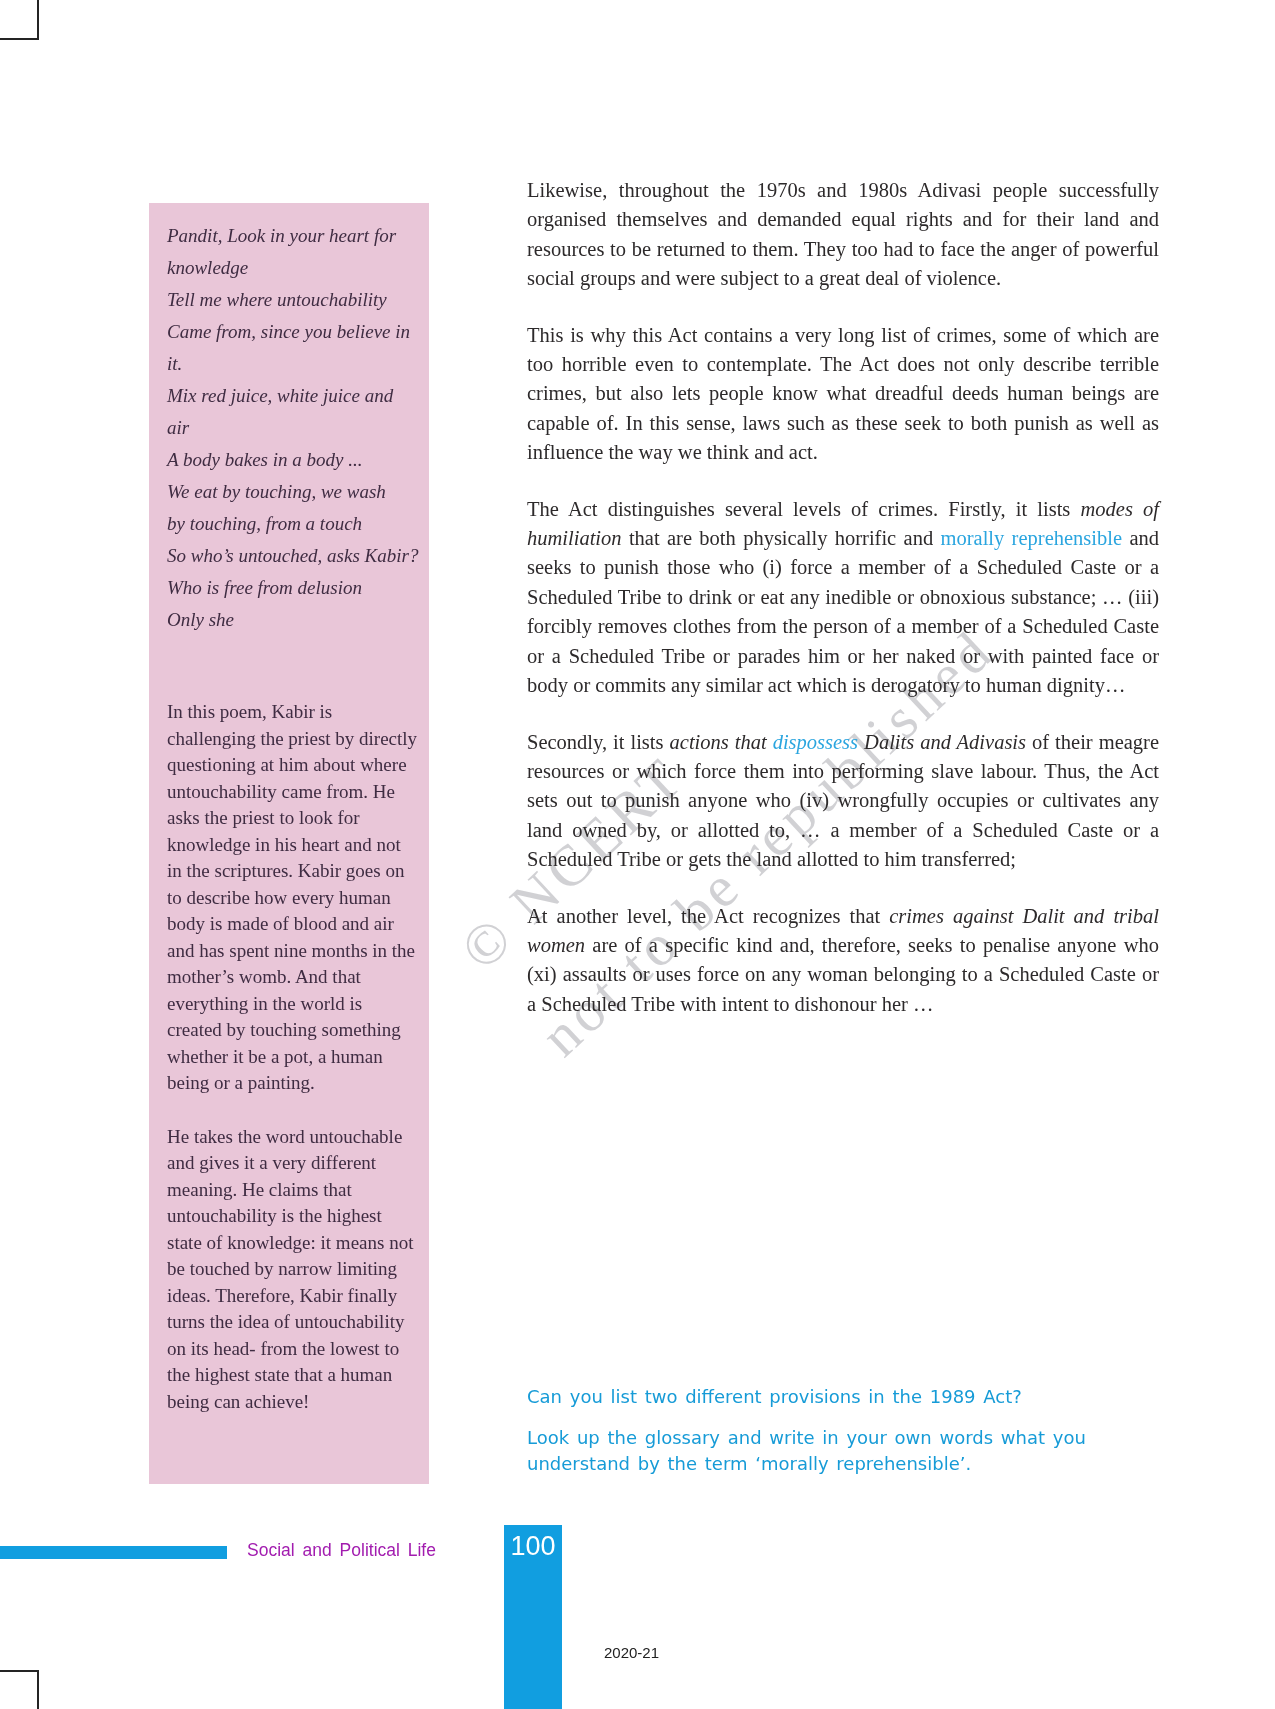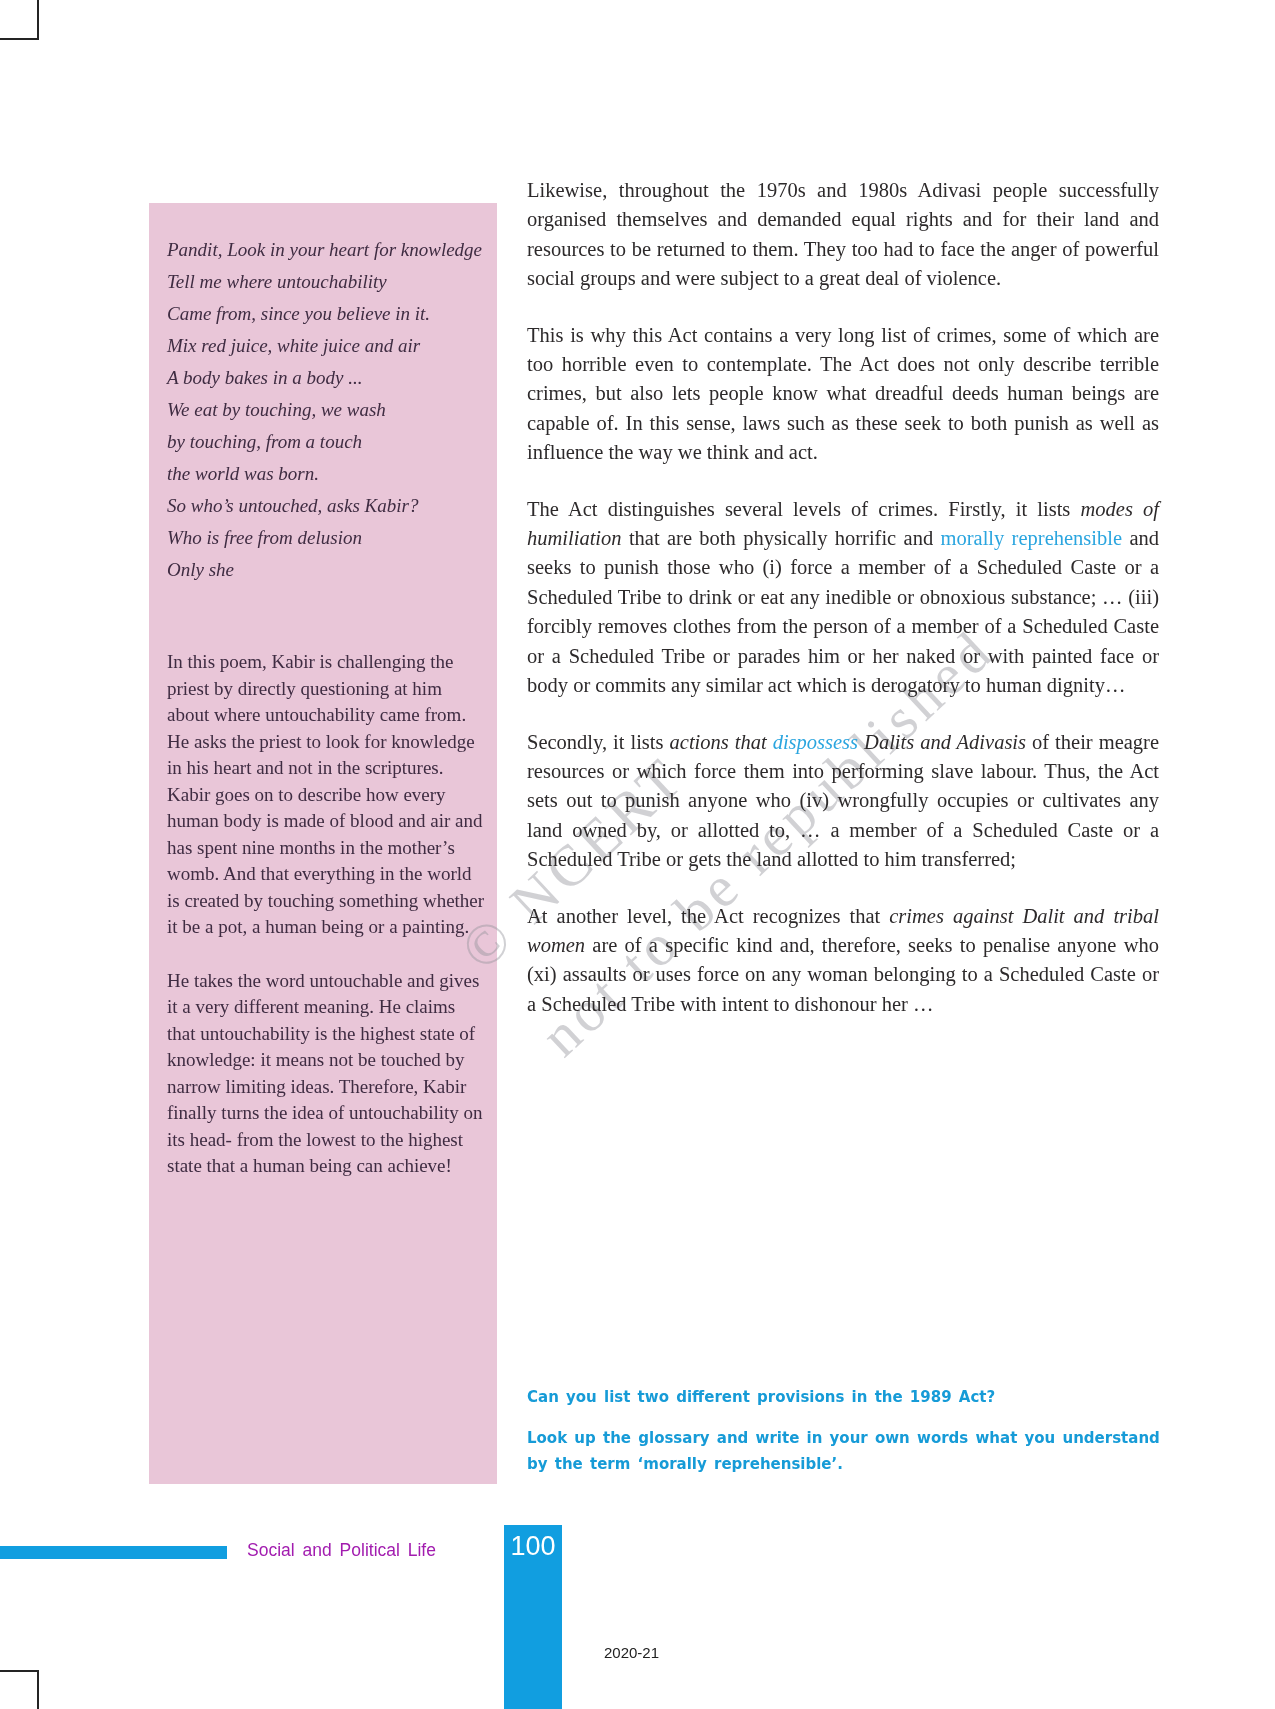--- a/index.html
+++ b/index.html
@@ -12,38 +12,38 @@
   .crop-bl{position:absolute;left:0;top:1670px;width:37px;height:39px;
            border-right:2px solid #242424;border-top:2px solid #242424;}
 
   
   .watermark{position:absolute;left:430px;top:916px;transform:rotate(-43deg);
              transform-origin:0 0;font-family:"Liberation Serif",serif;
              font-size:58px;letter-spacing:5px;line-height:118px;
              color:rgba(146,146,153,0.42);white-space:nowrap;z-index:2;}
 
   
-  .pink-box{position:absolute;left:149px;top:203px;width:348px;height:1281px;
+  .pink-box{position:absolute;left:149px;top:203px;width:280px;height:1281px;
             background:var(--pink_panel,#e9c6d8);z-index:1;box-sizing:border-box;
-            padding:31px 10px 0 18px;color:var(--panel_text,#3f2c42);}
+            padding:17px 10px 0 18px;color:var(--panel_text,#3f2c42);}
   .poem-line{font-style:italic;font-size:19px;line-height:32px;}
   .explanation{margin-top:63px;font-family:Liberation Serif, serif;}
   .explanation p{margin:0 0 27px 0;font-size:19px;line-height:26.5px;}
 
   
   .main-col{position:absolute;left:527px;top:176px;width:632px;z-index:3;
             color:var(--body_text,#2d2a2b);}
   .body-para{margin:0 0 27px 0;font-size:20.5px;line-height:29.4px;text-align:justify;}
   .body-para .it{font-style:italic;}
   .body-para .blue{color:var(--link_blue,#2aa5df);}
 
   
   .questions{position:absolute;left:527px;top:1384px;width:648px;z-index:3;}
-  .question{margin:0 0 15px 0;font-family:"DejaVu Sans",sans-serif;font-weight:bold;
-            font-size:15px;line-height:26px;color:var(--question_blue,#169bd7);
+  .question{margin:0 0 15px 0;font-family:"DejaVu Sans",sans-serif;font-weight:normal;
+            font-size:18px;line-height:26px;color:var(--question_blue,#169bd7);
             word-spacing:2px;}
 
   
   .footer-hbar{position:absolute;left:0;top:1546px;width:227px;height:13px;
                background:var(--footer_blue,#119ee0);}
   .footer-title{position:absolute;left:247px;top:1540px;
                 font-family:"Liberation Sans",sans-serif;font-size:17.5px;
                 color:#a21caf;word-spacing:3px;}
   .page-badge{position:absolute;left:490px;top:1525px;width:58px;height:184px;
               background:var(--footer_blue,#119ee0);text-align:center;z-index:4;margin-left:14px;}
@@ -67,21 +67,20 @@
 
   <aside class="pink-box">
     <div class="poem">
         <div class="poem-line">Pandit, Look in your heart for knowledge</div>
         <div class="poem-line">Tell me where untouchability</div>
         <div class="poem-line">Came from, since you believe in it.</div>
         <div class="poem-line">Mix red juice, white juice and air</div>
         <div class="poem-line">A body bakes in a body ...</div>
         <div class="poem-line">We eat by touching, we wash</div>
         <div class="poem-line">by touching, from a touch</div>
-        <div class="poem-line">the world was born.</div>
         <div class="poem-line">So who’s untouched, asks Kabir?</div>
         <div class="poem-line">Who is free from delusion</div>
         <div class="poem-line">Only she</div>
       </div>
     <div class="explanation">
         <p>In this poem, Kabir is challenging the priest by directly questioning at him about where untouchability came from. He asks the priest to look for knowledge in his heart and not in the scriptures. Kabir goes on to describe how every human body is made of blood and air and has spent nine months in the mother’s womb. And that everything in the world is created by touching something whether it be a pot, a human being or a painting.</p>
         <p>He takes the word untouchable and gives it a very different meaning. He claims that untouchability is the highest state of knowledge: it means not be touched by narrow limiting ideas. Therefore, Kabir finally turns the idea of untouchability on its head- from the lowest to the highest state that a human being can achieve!</p>
       </div>
   </aside>
 

